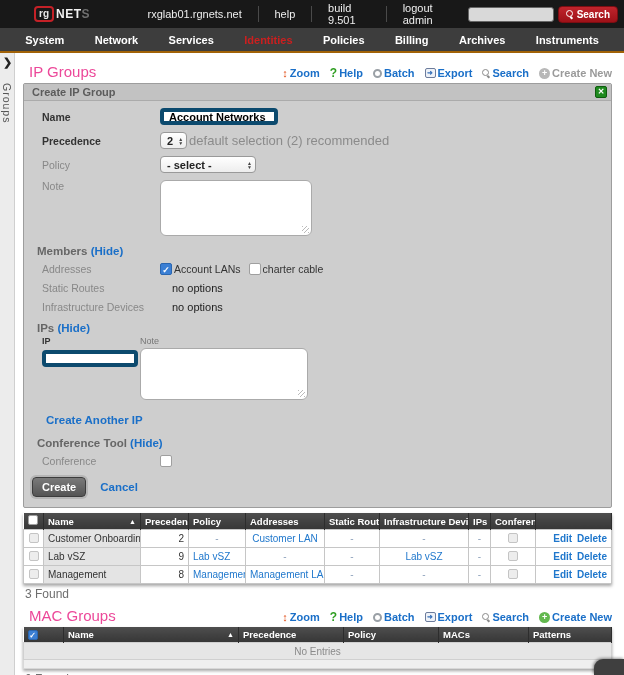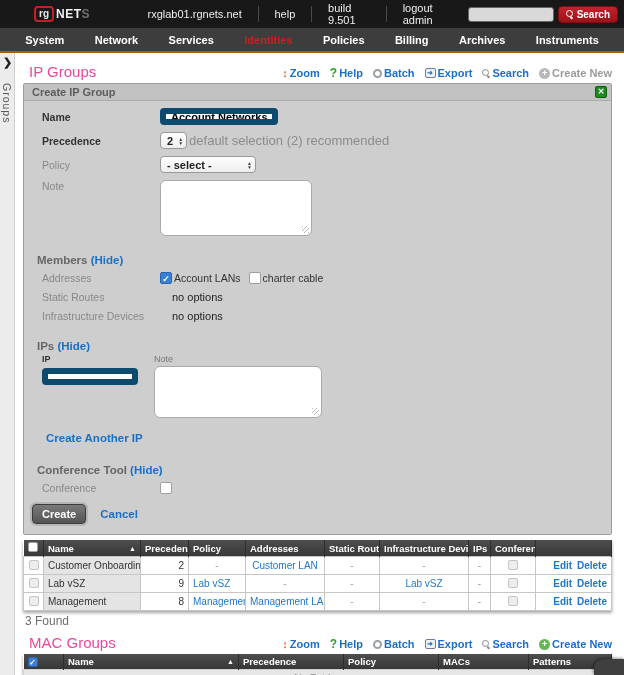--- a/index.html
+++ b/index.html
@@ -58,41 +58,41 @@
   .panel { background:#cecece; border:1px solid #9d9d9d; border-radius:2px; }
   .panel-head { background:#c2c2c2; border-bottom:1px solid #ababab; height:17px; display:flex;
     align-items:center; justify-content:space-between; padding:0 4px 0 8px; }
   .panel-title { color:#5c5c5c; font-weight:bold; font-size:11px; }
   .panel-close { width:12px; height:12px; background:#1f8a1f; border:1px solid #0e5c0e; border-radius:2px;
     color:#fff; font-size:8px; line-height:10px; text-align:center; font-weight:bold; cursor:pointer; }
   .panel-body { padding:7px 10px 8px 6px; }
   .frow { display:flex; align-items:center; margin-bottom:7px; }
   .flabel { width:130px; padding-left:12px; font-size:10.5px; color:#888; flex:none; }
   .flabel.req { color:#333; font-weight:bold; }
-  .tinput { background:#fff; border:6px solid #0c4a6e; border-radius:4px; height:17px; font-size:11px;
+  .tinput { background:#fff; border:4px solid #0c4a6e; border-radius:4px; height:17px; font-size:11px;
     font-weight:bold; padding:0 5px; width:118px; font-family:"Liberation Sans",sans-serif; }
   .selbox { background:linear-gradient(#fff,#ededed); border:1px solid #999; border-radius:4px; height:17px;
     display:inline-flex; align-items:center; font-size:11px; font-weight:bold; color:#222;
     padding:0 3px 0 6px; cursor:pointer; }
   .stepper { display:inline-flex; flex-direction:column; font-size:5px; line-height:4px; color:#444;
     margin-left:5px; }
   .hint { font-size:13px; color:#8b8b8b; margin-left:2px; }
   .tarea { background:#fff; border:1px solid #aaa; border-radius:6px; width:152px; height:56px; position:relative; }
   .tarea::after { content:""; position:absolute; right:2px; bottom:2px; width:7px; height:7px;
     background:repeating-linear-gradient(135deg,#bbb 0 1px,transparent 1px 3px); }
-  .subhead { font-size:11.5px; font-weight:bold; color:#666; padding-left:7px; margin:18px 0 6px 0; }
+  .subhead { font-size:11.5px; font-weight:bold; color:#666; padding-left:7px; margin:9px 0 6px 0; }
   .hide-link { color:#1a6fc8; cursor:pointer; }
   .cb { width:12px; height:12px; border:1px solid #9f9f9f; border-radius:2px; background:#fff;
     display:inline-block; flex:none; }
   .cb.checked { background:#3b7fd4; border-color:#2a66b0; color:#fff; font-size:9px; line-height:12px;
     text-align:center; font-weight:bold; }
   .cb.dim { background:#ededed; border-color:#c4c4c4; }
   .cbopt { display:inline-flex; align-items:center; gap:2px; font-size:10.5px; color:#333; margin-right:8px; }
   .noopt { font-size:11px; color:#222;padding-left:12px; }
-  .ips-fields { display:flex; gap:16px; padding-left:12px; }
+  .ips-fields { display:flex; gap:2px; padding-left:12px; }
   .minilabel { font-size:9px; color:#777; margin-bottom:2px; }
   .minilabel.req { color:#333; font-weight:bold; }
   .blue-link { color:#1a6fc8; font-weight:bold; font-size:11.5px; cursor:pointer; }
   .createbtn { background:linear-gradient(#7a7a7a,#545454); border:1px solid #3c3c3c; border-radius:4px;
     box-shadow:0 0 0 2px #b5b5b5; color:#fff; font-weight:bold; font-size:11px; padding:3px 9px; cursor:pointer; }
   
   table { border-collapse:collapse; width:100%; table-layout:fixed;
     box-shadow:0 2px 3px rgba(0,0,0,.35); }
   th { background:linear-gradient(#4e4e4e,#373737); color:#fff; font-size:9.5px; text-align:left;
     padding:2px 4px; border-right:1px solid #2d2d2d; white-space:nowrap; overflow:hidden; }

